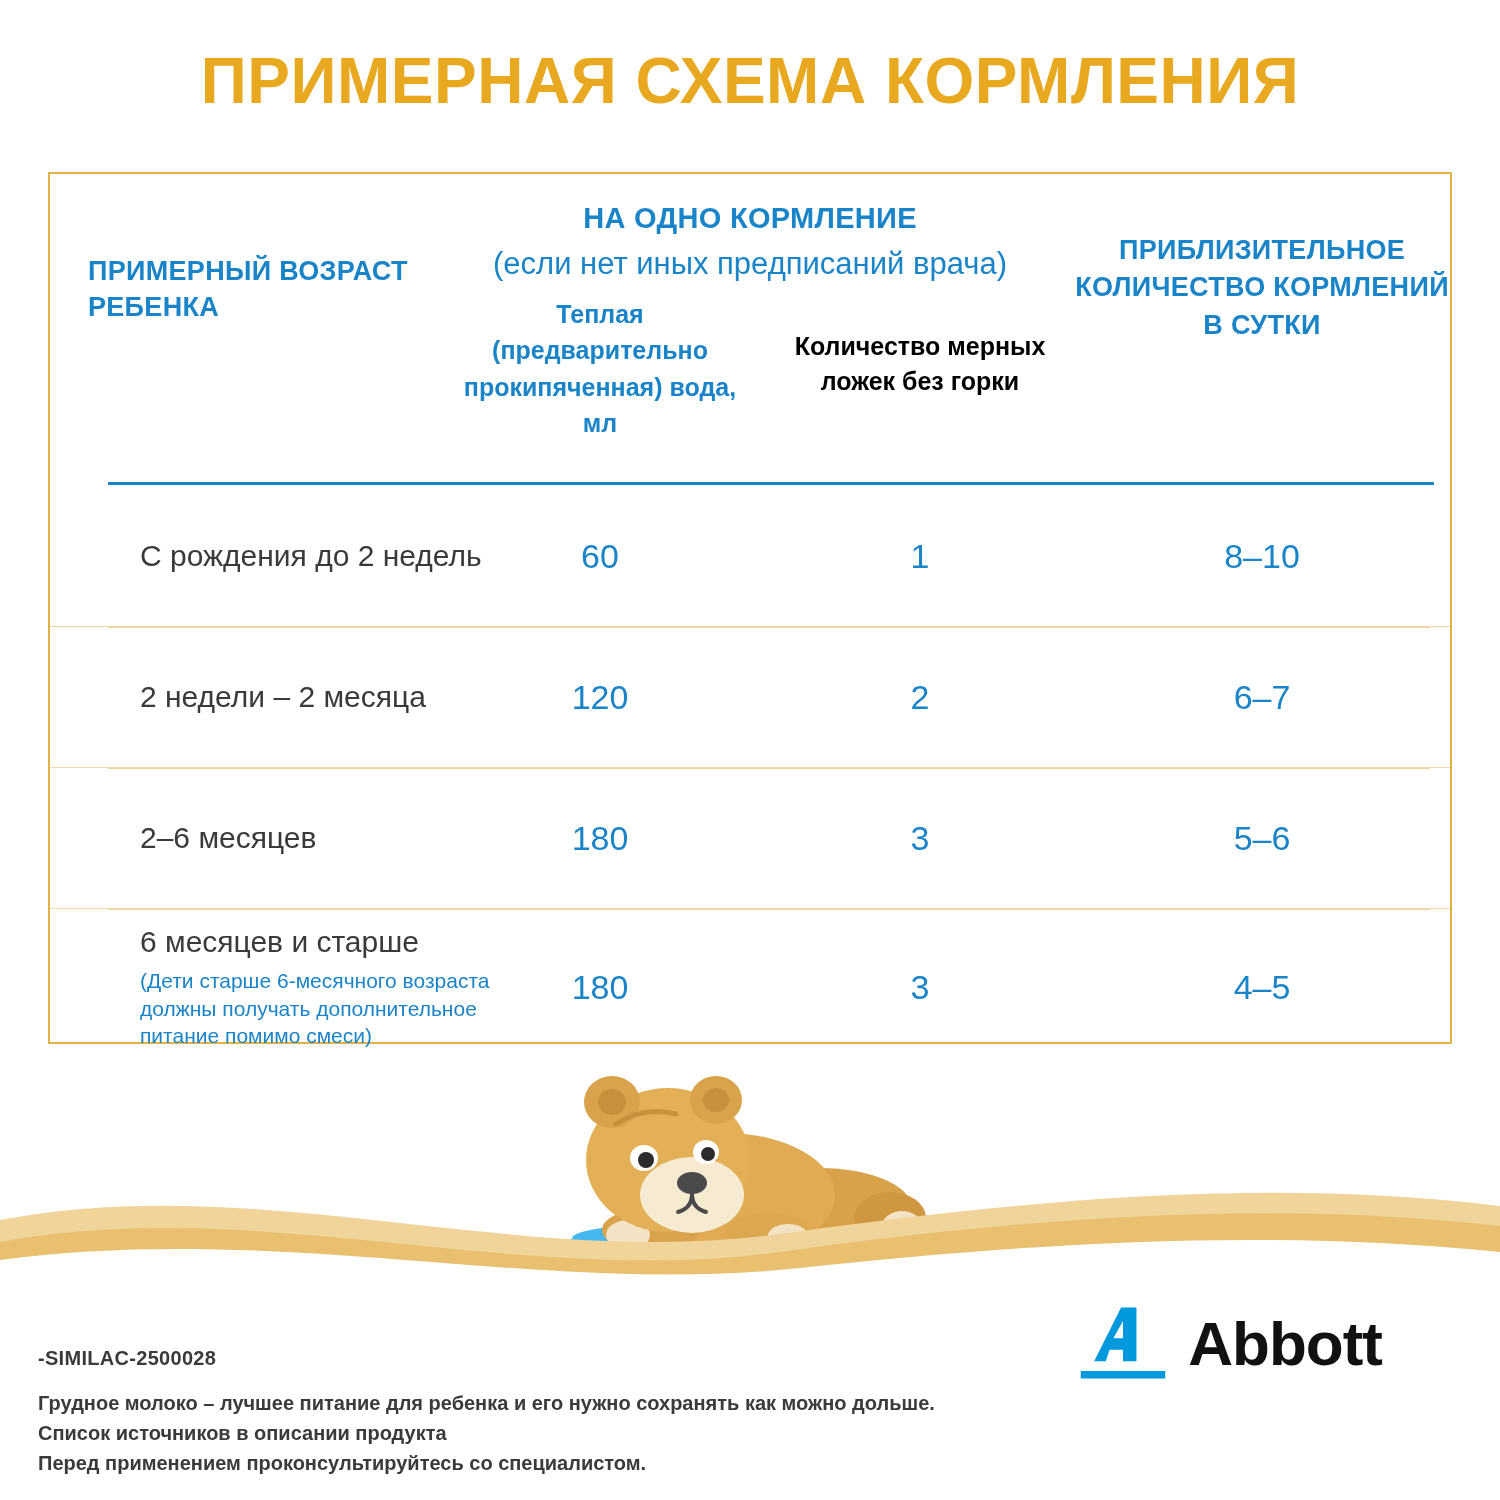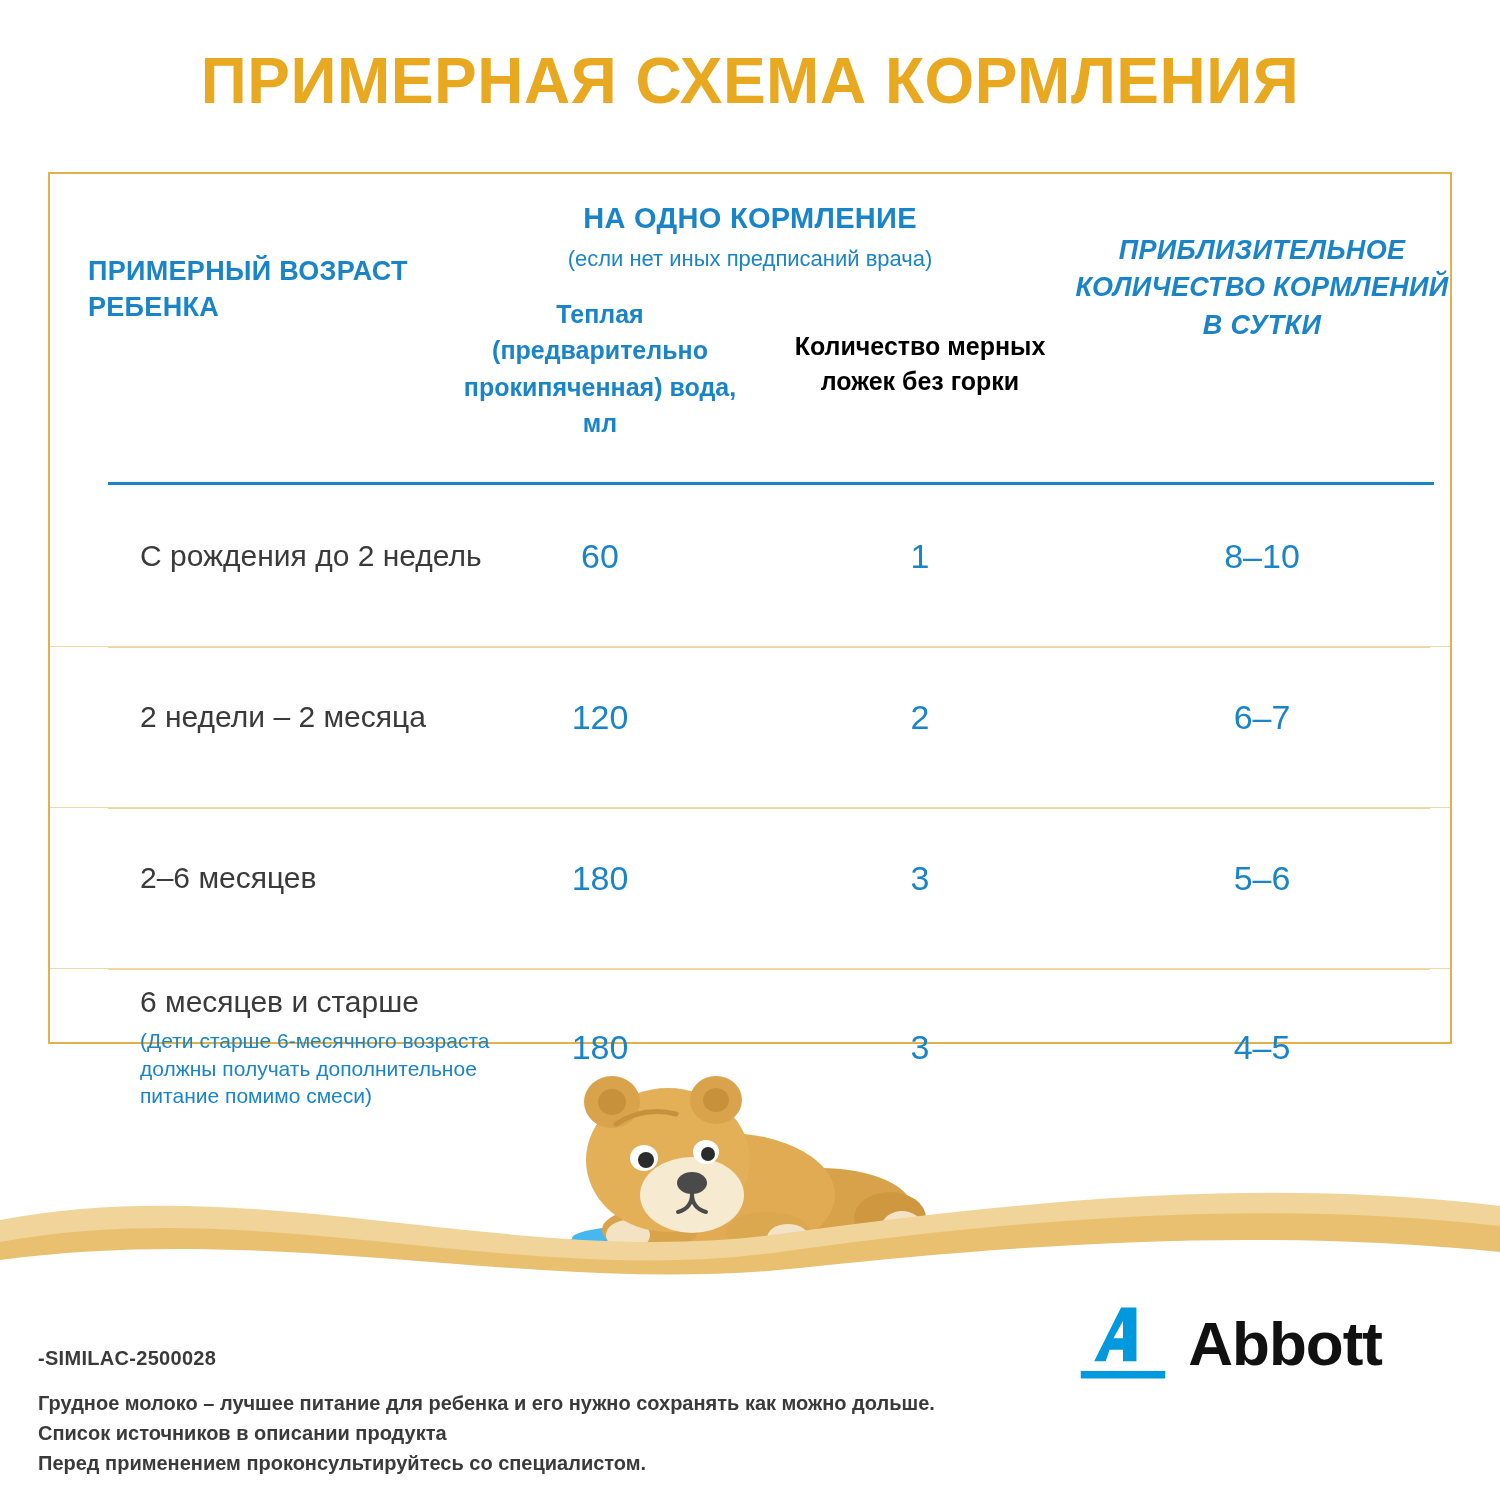--- a/index.html
+++ b/index.html
@@ -77,21 +77,21 @@
     font-weight: bold;
     letter-spacing: 0.3px;
   }
   .per-feeding-sub {
     position: absolute;
     left: 380px;
     top: 72px;
     width: 640px;
     text-align: center;
     color: #1a84c8;
-    font-size: 22px;
+    font-size: 31px;
     font-weight: normal;
   }
 
   .col-water-head {
     position: absolute;
     left: 400px;
     top: 122px;
     width: 300px;
     text-align: center;
     color: #1a84c8;
@@ -116,21 +116,20 @@
     position: absolute;
     left: 1020px;
     top: 58px;
     width: 384px;
     text-align: center;
     color: #1a84c8;
     font-size: 27px;
     font-weight: bold;
     line-height: 1.38;
     letter-spacing: 0.3px;
-    font-style: italic;
   }
 
   .head-rule {
     position: absolute;
     left: 58px;
     top: 308px;
     width: 1326px;
     height: 3px;
     background: #1a84c8;
   }
@@ -141,21 +140,20 @@
     top: 312px;
     left: 0;
     width: 100%;
   }
   .row {
     position: relative;
     height: 140px;
   }
   .row + .row {
     border-top: 1px solid #f0d9a8;
-    margin-top: 20px;
   }
   .row.tall { height: 155px; }
 
   .row-sep {
     position: absolute;
     left: 58px;
     right: 20px;
     top: 0;
     height: 1px;
     background: #f0d4a0;

